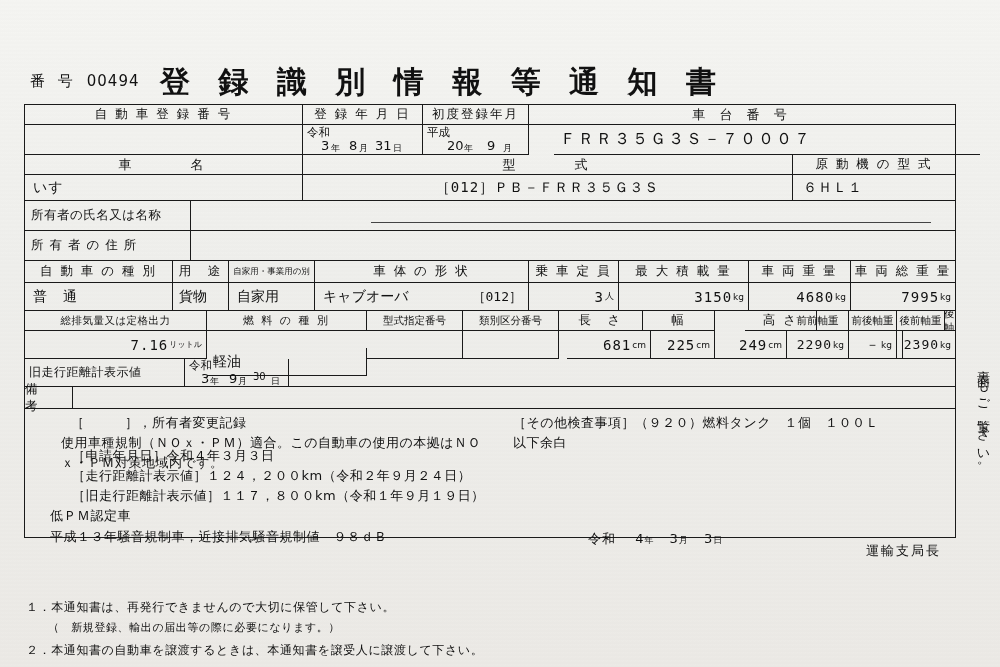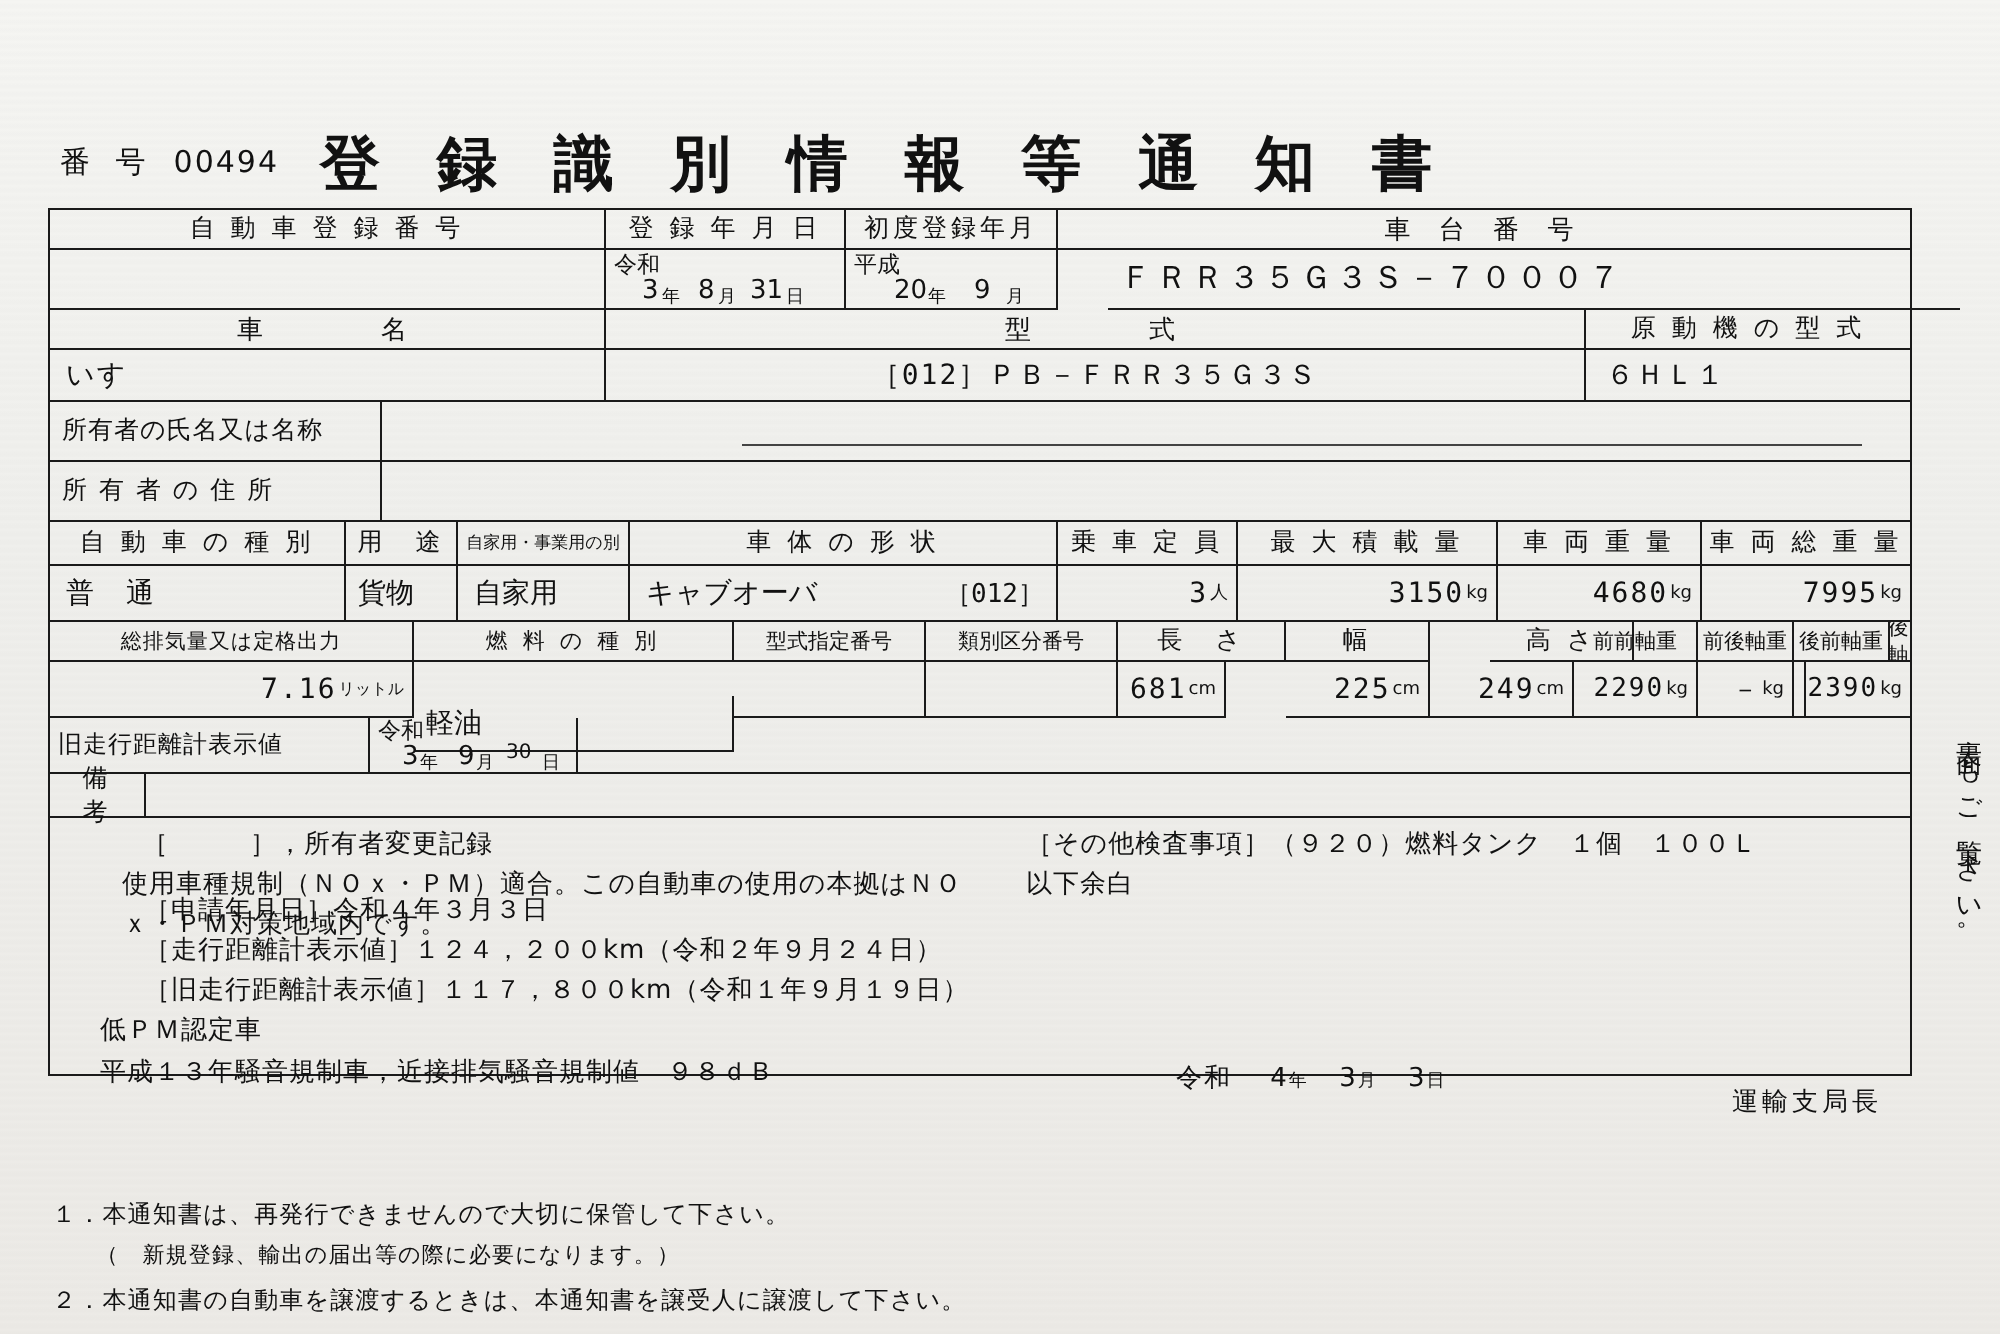--- a/index.html
+++ b/index.html
@@ -31,21 +31,20 @@
   .title{
     position:absolute;left:160px;top:62px;
     font-size:30px;font-weight:bold;letter-spacing:9px;
     font-family:"DejaVu Serif","Liberation Serif",serif;
   }
   
   .frame{
     position:absolute;left:24px;top:104px;width:932px;height:434px;
     border:1.6px solid #1a1a1a;
     box-sizing:border-box;
-    text-align:center;
   }
   .cell{
     position:absolute;box-sizing:border-box;
     font-size:12.5px;
     display:flex;align-items:center;
   }
   .bb{border-bottom:1px solid #1a1a1a;}
   .br{border-right:1px solid #1a1a1a;}
   .hdr{justify-content:center;letter-spacing:2px;font-size:12.5px;}
   .hdr-sp{justify-content:center;letter-spacing:5px;font-size:13px;}
@@ -174,21 +173,21 @@
     <div class="cell hdr bb br" style="left:872px;top:206px;width:48px;height:20px;font-size:10.5px;letter-spacing:0;">後前軸重</div>
     <div class="cell hdr bb" style="left:920px;top:206px;width:10px;height:20px;font-size:10.5px;overflow:hidden;">後後軸重</div>
 
     <div class="cell bb br rgt" style="left:0;top:226px;width:182px;height:28px;">
       <span class="mono">7.16</span>
         <span class="unit" style="font-size:8px;">リットル</span>
     </div>
     <div class="cell bb br" style="left:182px;top:226px;width:160px;height:28px;padding-left:6px;font-size:14px;margin-top:17px;">軽油</div>
     <div class="cell bb br" style="left:342px;top:226px;width:96px;height:28px;"></div>
     <div class="cell bb br" style="left:438px;top:226px;width:96px;height:28px;"></div>
-    <div class="cell bb br rgt" style="left:504px;top:226px;width:84px;height:28px;">
+    <div class="cell bb br rgt" style="left:542px;top:226px;width:84px;height:28px;">
       <span class="mono">681</span>
         <span class="unit">cm</span>
     </div>
     <div class="cell bb br rgt" style="left:618px;top:226px;width:72px;height:28px;">
       <span class="mono">225</span>
         <span class="unit">cm</span>
     </div>
     <div class="cell bb br rgt" style="left:690px;top:226px;width:72px;height:28px;">
       <span class="mono">249</span>
         <span class="unit">cm</span>

